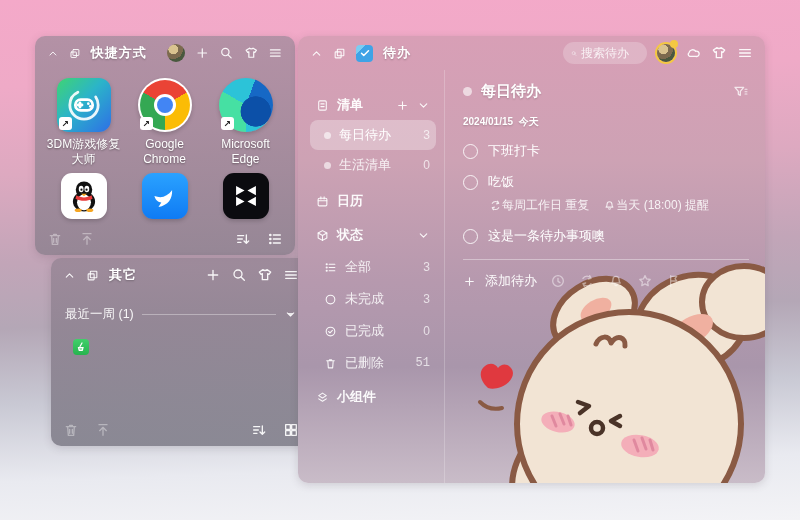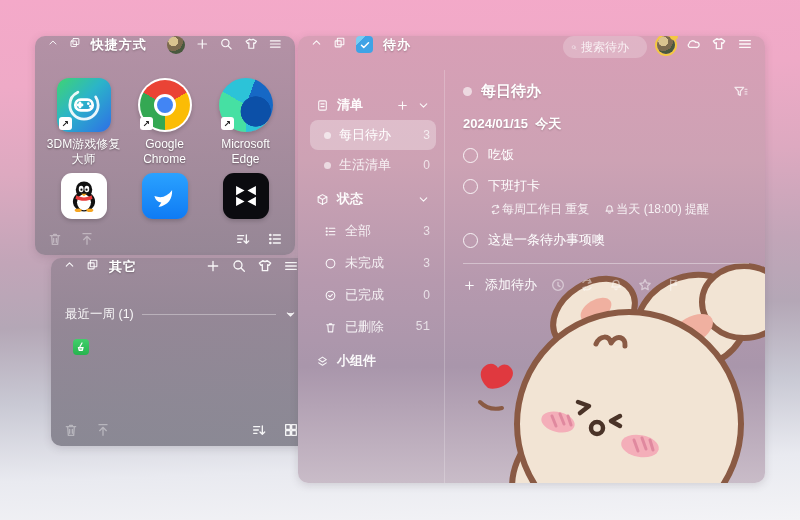--- a/index.html
+++ b/index.html
@@ -7,21 +7,21 @@
     font-family:"Liberation Sans","DejaVu Sans",sans-serif; }
   body {
     position:relative;
     background:linear-gradient(178deg,#f4a9c9 0%,#efaac7 16%,#dda9c0 32%,#c2a5b8 48%,#b4a7b6 60%,#c9c9d4 74%,#e9eaf0 88%,#f3f3f6 100%);
   }
   .panel { position:absolute; border-radius:10px; overflow:hidden; color:#fff; }
   .panel-left { background:linear-gradient(180deg,rgba(166,140,158,.82),rgba(140,128,142,.82)); box-shadow:0 2px 8px rgba(80,60,80,.18); }
   #panel-other { background:linear-gradient(180deg,rgba(152,134,150,.85),rgba(124,122,134,.85)); }
   #panel-todo { background:linear-gradient(180deg,#d89fb6 0%,#cda2b4 28%,#b699ae 55%,#a996ab 74%,#c9bcc8 100%); box-shadow:0 2px 8px rgba(80,60,80,.18);}
 
-  .phead { display:flex; align-items:flex-start; height:34px; padding:0 12px; gap:10px; }
+  .phead { display:flex; align-items:center; height:34px; padding:0 12px; gap:10px; }
   .ptitle { font-size:13px; font-weight:700; letter-spacing:1px; text-shadow:0 1px 2px rgba(0,0,0,.25); white-space:nowrap; }
   .spacer { flex:1; }
   .ic { width:16px; height:16px; stroke:rgba(255,255,255,.92); fill:none; stroke-width:2; stroke-linecap:round; stroke-linejoin:round; display:block; }
   .ic.small { width:13px; height:13px; }
   .ic.dim { stroke:rgba(255,255,255,.38); }
   .avatar { width:18px; height:18px; border-radius:50%;
     background:radial-gradient(circle at 35% 30%,#d9c38f 0 28%,#7c6a4e 29% 55%,#49583e 56% 100%); flex:none; }
   .avatar.ringed { box-shadow:0 0 0 2px #f4c842; position:relative; }
   .avatar.ringed::after { content:""; position:absolute; right:-3px; top:-4px; width:8px; height:8px; border-radius:50%; background:#f4c842; }
 
@@ -60,21 +60,21 @@
   .side-row { display:flex; align-items:center; gap:8px; height:30px; font-size:13px; color:rgba(255,255,255,.95); padding:0 6px; border-radius:8px; }
   .side-row.header { font-weight:700;margin-top:12px; }
   .side-row.item { padding-left:14px; color:rgba(255,255,255,.85); }
   .side-row.active { background:rgba(255,255,255,.30); color:#fff; }
   .count { margin-left:auto; font-size:12px; color:rgba(255,255,255,.7); }
   .bullet { width:7px; height:7px; border-radius:50%; background:rgba(255,255,255,.6); flex:none; }
   .main { flex:1; position:relative; border-left:1px solid rgba(255,255,255,.22); overflow:hidden; }
   .main-inner { position:relative; z-index:2; padding:12px 16px 0 18px; }
   .main-title-row { display:flex; align-items:center; gap:9px; }
   .main-title { font-size:15px; font-weight:700; text-shadow:0 1px 2px rgba(0,0,0,.2); }
-  .date-row { margin-top:14px; font-size:13px; font-weight:700; text-shadow:0 1px 2px rgba(0,0,0,.2); }
+  .date-row { margin-top:14px; font-size:10px; font-weight:700; text-shadow:0 1px 2px rgba(0,0,0,.2); }
   .task { display:flex; align-items:center; gap:10px; margin-top:13px; font-size:13px; }
   .task-check { width:15px; height:15px; border:1.6px solid rgba(255,255,255,.85); border-radius:50%; flex:none; }
   .task-meta { display:flex; align-items:center; margin:6px 0 0 26px; font-size:12px; color:rgba(255,255,255,.85); }
   .meta-gap { width:14px; }
   .divider { height:1px; background:rgba(255,255,255,.38); margin:14px 0 0 0; }
   .add-row { display:flex; align-items:center; gap:9px; margin-top:12px; font-size:13px; color:rgba(255,255,255,.95); }
   .add-icons { display:flex; align-items:center; gap:13px; margin-left:4px; opacity:.5; }
   .search-pill { display:flex; align-items:center; gap:4px; background:rgba(255,255,255,.22); border-radius:12px; height:22px; padding:0 8px; width:84px; }
   .search-pill input { border:none; outline:none; background:transparent; width:58px; font-size:12px; color:#fff; font-family:Liberation Serif, serif; }
   .search-pill input::placeholder { color:rgba(255,255,255,.8); }
@@ -312,20 +312,27 @@
       </div>
       <div class="side-row item active">
         <span class="bullet"></span>
         <span>每日待办</span>
         <span class="count">3</span>
       </div>
       <div class="side-row item">
         <span class="bullet"></span>
         <span>生活清单</span>
         <span class="count">0</span>
+      </div>
+      <div class="side-row header" style="margin-top:6px;">
+        <svg class="ic small" viewBox="0 0 24 24">
+            <rect x="4" y="6" width="16" height="14" rx="2"></rect>
+            <path d="M4 10.5h16M9 3.5v4M15 3.5v4"></path>
+          </svg>
+        <span>日历</span>
       </div>
       <div class="side-row header" style="margin-top:4px;">
         <svg class="ic small" viewBox="0 0 24 24">
             <path d="M12 3l8 4.5v9L12 21l-8-4.5v-9z"></path>
             <path d="M12 12l8-4.5M12 12L4 7.5M12 12v9"></path>
           </svg>
         <span>状态</span>
         <span class="spacer"></span>
         <svg class="ic small" viewBox="0 0 24 24">
             <path d="M6 9l6 6 6-6"></path>
@@ -411,26 +418,26 @@
             </svg>
         </div>
 
         <div class="date-row">
           <span>2024/01/15</span>&nbsp;
           <span>今天</span>
         </div>
 
         <div class="task">
           <span class="task-check"></span>
-          <span>吃饭</span>
+          <span>下班打卡</span>
         </div>
 
         <div class="task">
           <span class="task-check"></span>
-          <span>下班打卡</span>
+          <span>吃饭</span>
         </div>
         <div class="task-meta">
           <svg class="ic small" viewBox="0 0 24 24" style="stroke:rgba(255,255,255,.8)">
               <path d="M6 8a7 7 0 0112 0M18 16a7 7 0 01-12 0M16 4l2 4-4 1M8 20l-2-4 4-1"></path>
             </svg>
           <span>每周工作日  重复</span>
           <span class="meta-gap"></span>
           <svg class="ic small" viewBox="0 0 24 24" style="stroke:rgba(255,255,255,.8)">
               <path d="M12 5a4.5 4.5 0 014.5 4.5c0 3 .8 4.5 1.8 5.5H5.7c1-1 1.8-2.5 1.8-5.5A4.5 4.5 0 0112 5zM10.5 17.5a1.5 1.5 0 003 0"></path>
             </svg>

